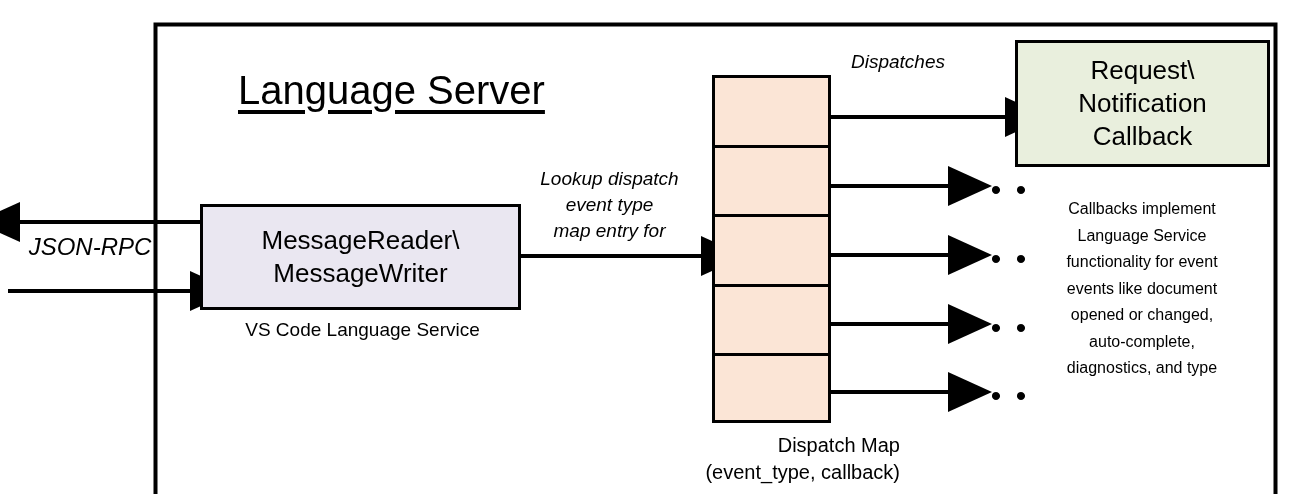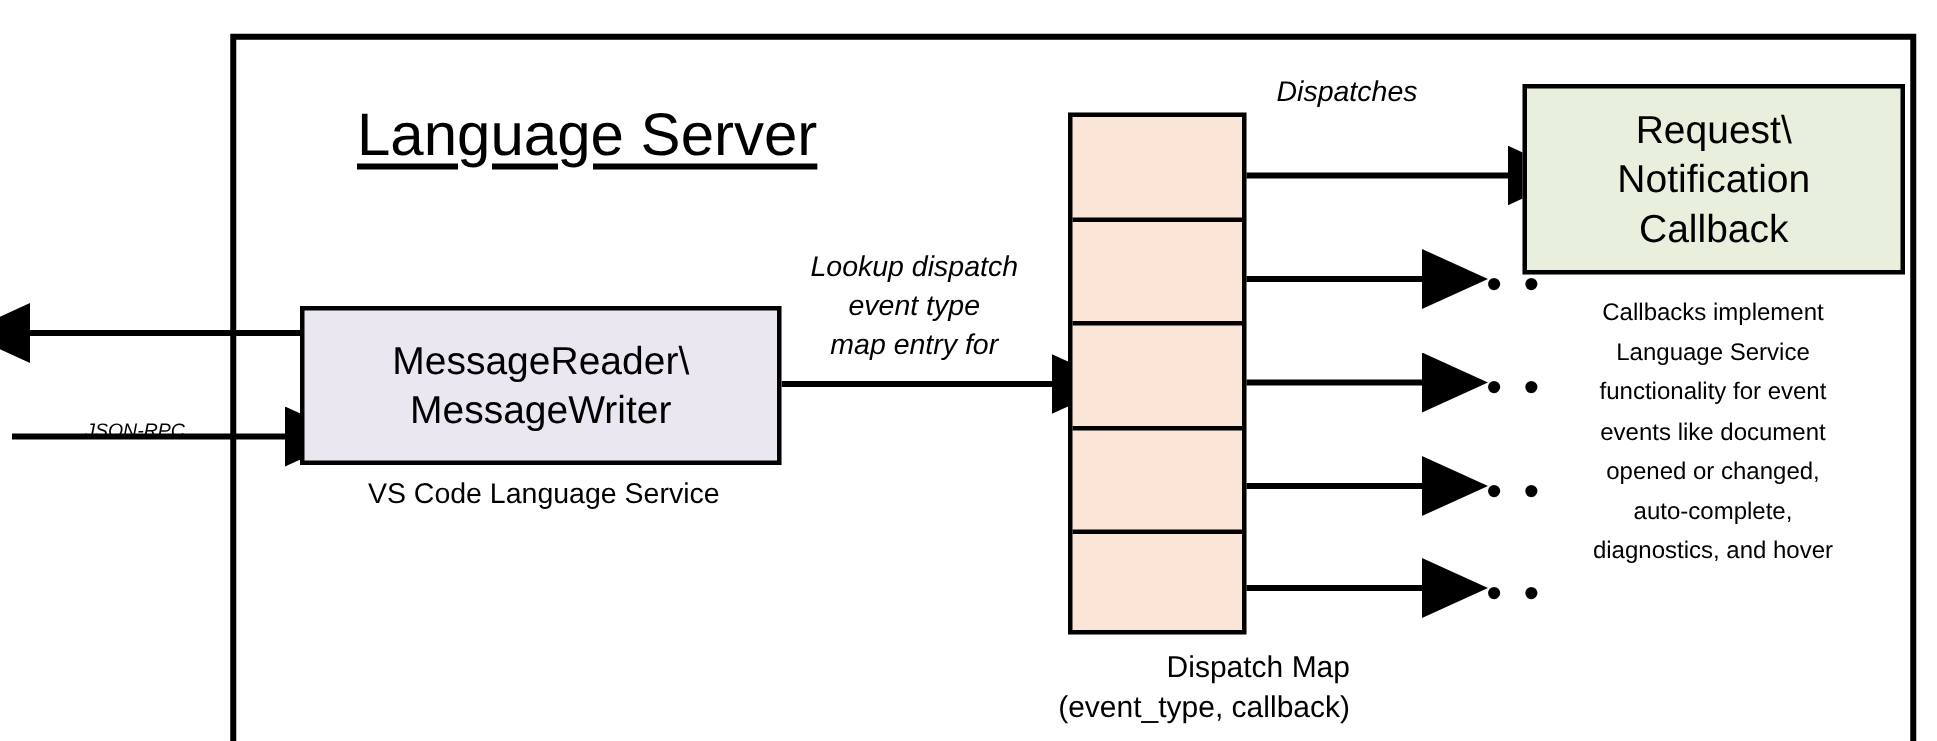--- a/index.html
+++ b/index.html
@@ -26,27 +26,27 @@
   #dispatch-map{position:absolute;left:712px;top:64px;width:119px;height:348px;
       box-sizing:border-box;border:3px solid #000;background:#FBE5D6;}
   .map-cell{position:absolute;left:0;width:113px;height:69.6px;box-sizing:border-box;
       border-bottom:3px solid #000;}
   .map-cell.last{border-bottom:none;}
   #map-caption{position:absolute;left:645px;top:421px;width:255px;
       font-size:20px;line-height:27px;text-align:right;}
 
   
   #callback-box{left:1015px;top:29px;width:255px;height:127px;background:#E9EFDD;
-      font-size:26px;line-height:33px;margin-top:16px;}
+      font-size:26px;line-height:33px;}
   #callback-caption{position:absolute;left:1008px;top:185px;width:268px;
       font-size:16px;line-height:26.5px;text-align:center;}
 
   
   .annot{position:absolute;font-style:italic;text-align:center;}
-  #annot-jsonrpc{left:20px;top:222px;width:140px;font-size:13px;line-height:27px;margin-top:40px;}
+  #annot-jsonrpc{left:20px;top:222px;width:140px;font-size:24px;line-height:27px;}
   #annot-lookup{left:512px;top:155px;width:195px;font-size:19px;line-height:26px;}
   #annot-dispatches{left:838px;top:38px;width:120px;font-size:19px;line-height:26px;}
 
   .dots{position:absolute;font-size:30px;letter-spacing:3px;line-height:1;color:#000;}
 </style>
 </head>
 <body>
 
 <div class="canvas">
 
@@ -117,21 +117,21 @@
       <div>Callback</div>
     </div>
   </div>
   <div id="callback-caption">
     <div>Callbacks implement</div>
     <div>Language Service</div>
     <div>functionality for event</div>
     <div>events like document</div>
     <div>opened or changed,</div>
     <div>auto-complete,</div>
-    <div>diagnostics, and hover</div>
+    <div>diagnostics, and type</div>
   </div>
 
   <div class="annot" id="annot-jsonrpc">
     <div>JSON-RPC</div>
   </div>
 
   <div class="annot" id="annot-lookup">
     <div>Lookup dispatch</div>
     <div>event type</div>
     <div>map entry for</div>

